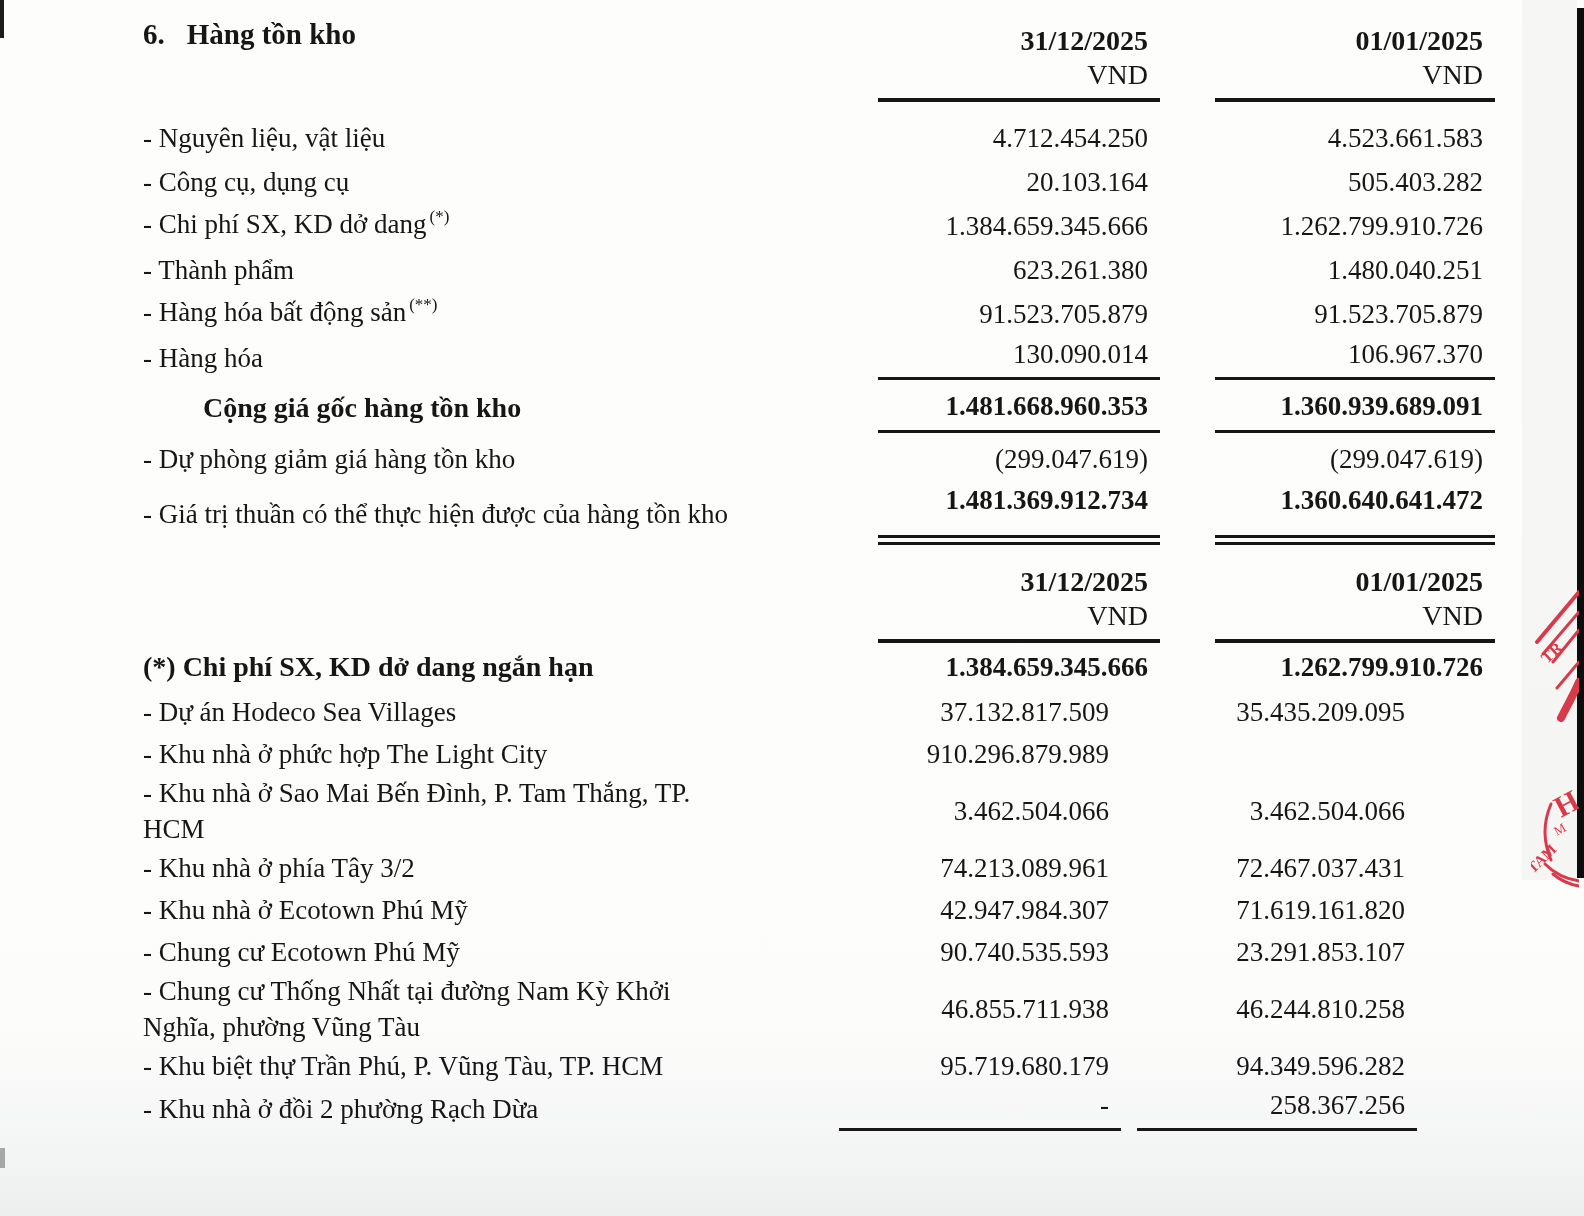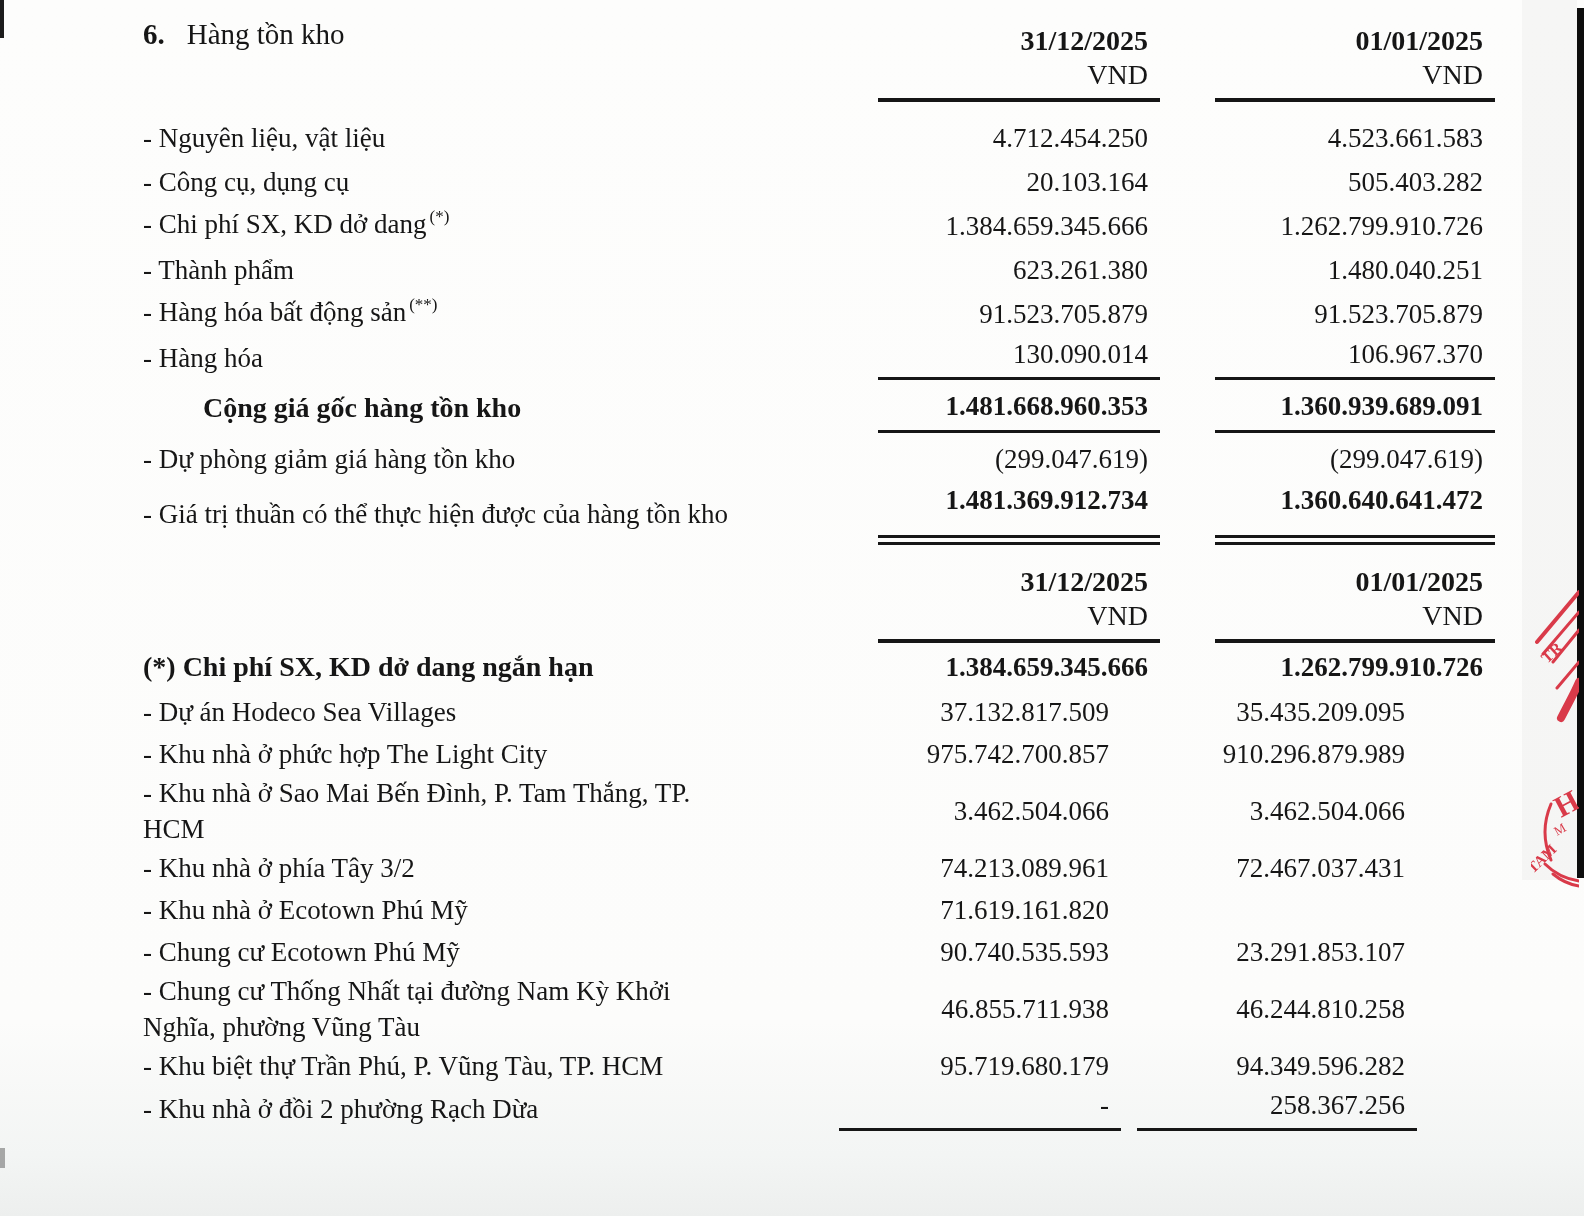--- a/index.html
+++ b/index.html
@@ -14,21 +14,21 @@
   .label { font-size:27px; }
   .val { text-align:right; padding-right:12px; font-size:27px; white-space:nowrap; }
   .sup { font-size:17px; position:relative; top:-11px; margin-left:3px; }
 
   
   .hdr .hcell { border-bottom:4px solid #161616; padding-bottom:6px;margin-top:8px; }
   .hdr .date { font-weight:bold; font-size:28px; text-align:right; padding-right:12px; line-height:34px; }
   .hdr .vnd  { font-size:28px; text-align:right; padding-right:12px; line-height:34px; }
   .title-cell { display:flex; align-items:flex-start; }
   .title-num { font-size:29px; font-weight:bold; margin-right:22px; line-height:36px; }
-  .title-txt { font-size:29px; font-weight:normal; line-height:36px; }
+  .title-txt { font-size:29px; font-weight:bold; line-height:36px; }
 
   
   .row { align-items:center; }
   #inv-rows { margin-top:14px; }
   #inv-rows .row { min-height:44px; }
   #inv-rows .row:last-child .val { border-bottom:3px solid #161616; padding-bottom:5px; }
 
   .total-row { min-height:56px; }
   .total-row .label { padding-left:60px; font-weight:bold; font-size:28px; }
   .total-row .val { font-weight:bold; border-bottom:3px solid #161616; padding-bottom:6px; padding-top:4px; }
@@ -157,21 +157,20 @@
           <div class="cell label">
             <div>- Dự án Hodeco Sea Villages</div>
           </div>
           <div class="cell val">37.132.817.509</div>
           <div class="cell val">35.435.209.095</div>
         </div>
         <div class="grid row">
           <div class="cell label">
             <div>- Khu nhà ở phức hợp The Light City</div>
           </div>
-          <div class="cell val">975.742.700.857</div>
           <div class="cell val">910.296.879.989</div>
         </div>
         <div class="grid row">
           <div class="cell label">
             <div>- Khu nhà ở Sao Mai Bến Đình, P. Tam Thắng, TP.</div>
             <div>HCM</div>
           </div>
           <div class="cell val">3.462.504.066</div>
           <div class="cell val">3.462.504.066</div>
         </div>
@@ -179,20 +178,21 @@
           <div class="cell label">
             <div>- Khu nhà ở phía Tây 3/2</div>
           </div>
           <div class="cell val">74.213.089.961</div>
           <div class="cell val">72.467.037.431</div>
         </div>
         <div class="grid row">
           <div class="cell label">
             <div>- Khu nhà ở Ecotown Phú Mỹ</div>
           </div>
+          <div class="cell val">42.947.984.307</div>
           <div class="cell val">71.619.161.820</div>
         </div>
         <div class="grid row">
           <div class="cell label">
             <div>- Chung cư Ecotown Phú Mỹ</div>
           </div>
           <div class="cell val">90.740.535.593</div>
           <div class="cell val">23.291.853.107</div>
         </div>
         <div class="grid row">

